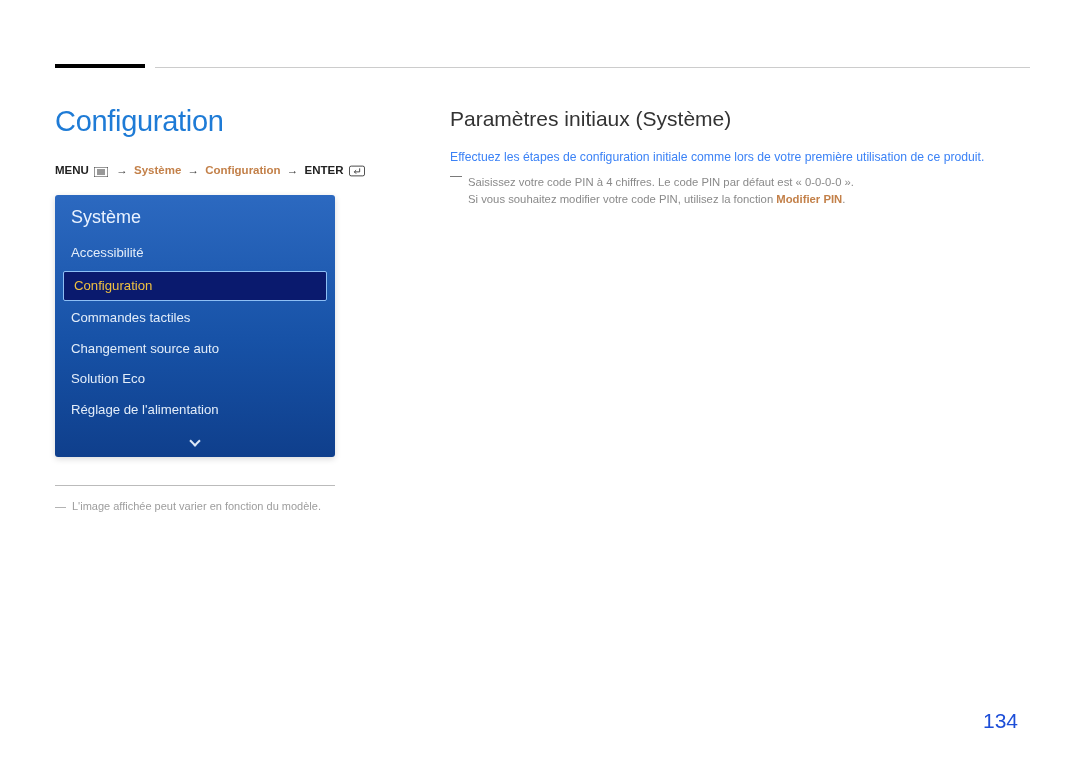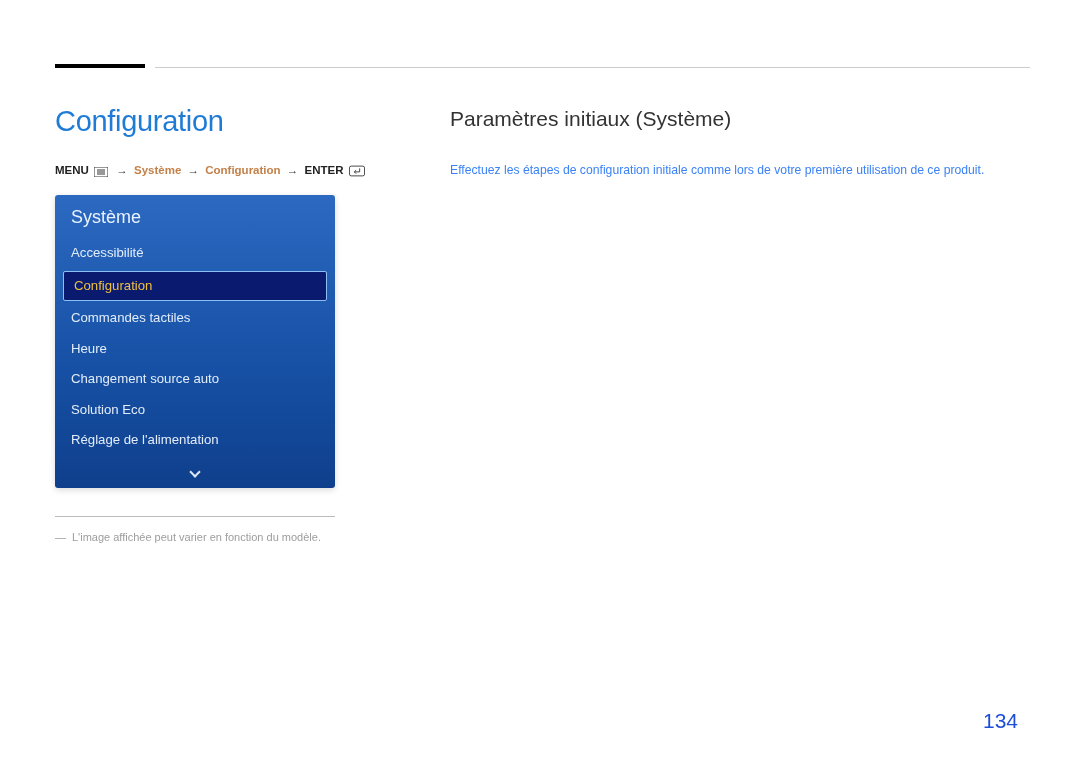--- a/index.html
+++ b/index.html
@@ -142,21 +142,21 @@
   }
   .footnote .dash {
     margin-right: 6px;
   }
 
   .section-heading {
     font-size: 21px;
     font-weight: 400;
     color: #333;
     margin-top: 2px;
-    margin-bottom: 30px;
+    margin-bottom: 17px;
   }
 
   .body-text {
     font-size: 12.2px;
     color: #3b82f6;
     line-height: 1.6;
     margin-bottom: 6px;
   }
 
   .note-block {
@@ -239,36 +239,42 @@
         </svg>
       </span>
     </div>
 
     <div class="osd">
       <div class="osd-title">Système</div>
       <ul class="osd-list">
         <li class="osd-item">Accessibilité</li>
         <li class="osd-item selected">Configuration</li>
         <li class="osd-item">Commandes tactiles</li>
-        <li class="osd-item">Heure</li>
         <li class="osd-item">Changement source auto</li>
         <li class="osd-item">Solution Eco</li>
         <li class="osd-item">Réglage de l'alimentation</li>
       </ul>
       <div class="osd-scroll">
         <span class="chevron-down"></span>
       </div>
     </div>
 
     <div class="left-divider"></div>
     <div class="footnote">
       <span class="dash">―</span><span>L'image affichée peut varier en fonction du modèle.</span>
     </div>
   </div>
 
   <div class="right-col">
     <h2 class="section-heading">Paramètres initiaux (Système)</h2>
     <p class="body-text">Effectuez les étapes de configuration initiale comme lors de votre première utilisation de ce produit.</p>
 
+    <div class="note-block">
+      <div class="rule"></div>
+      <div class="note-line">Saisissez votre code PIN à 4 chiffres. Le code PIN par défaut est « 0-0-0-0 ».</div>
+      <div class="note-line">
+        <span>Si vous souhaitez modifier votre code PIN, utilisez la fonction </span><span class="note-accent">Modifier PIN</span><span>.</span>
+      </div>
+    </div>
   </div>
 </div>
 
 <div class="page-number">134</div>
 
 </body></html>

